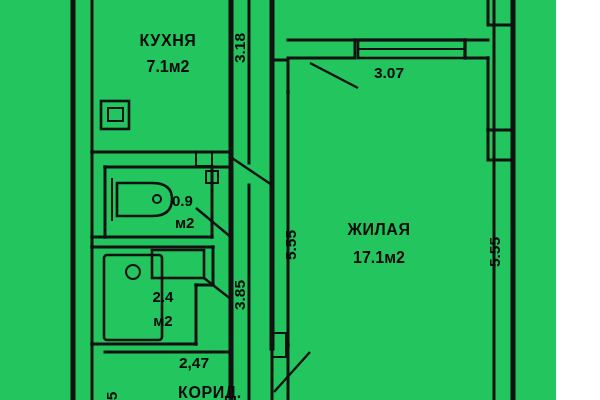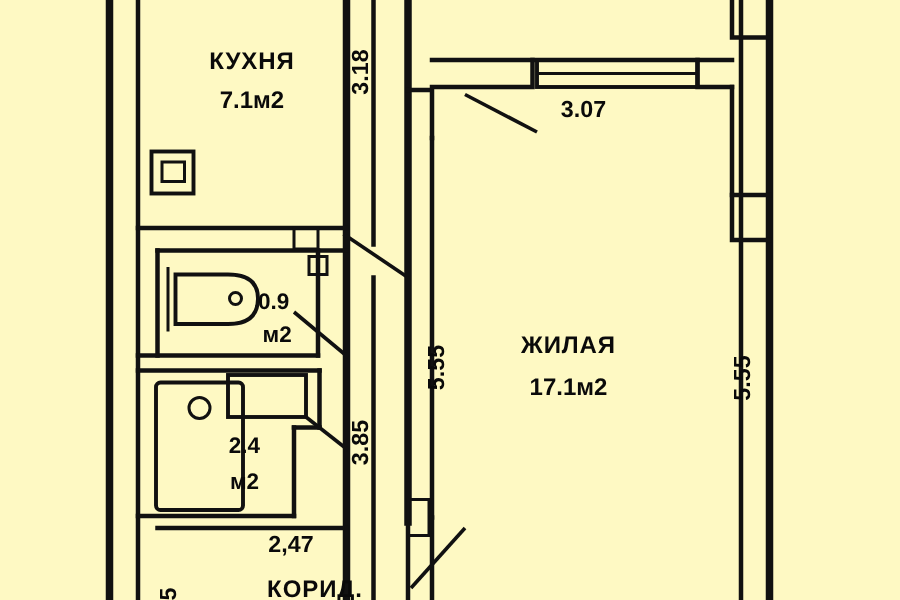--- a/index.html
+++ b/index.html
@@ -8,23 +8,23 @@
     background: #ffffff;
   }
   body {
     width: 600px;
     height: 400px;
     overflow: hidden;
     font-family: "Liberation Sans", sans-serif;
   }
   #plan-root {
     position: relative;
-    width: 600px;
+    width: 556px;
     height: 400px;
-    background: #fef9c3;
+    background: #22c55e;
   }
   svg#floorplan {
     display: block;
     width: 600px;
     height: 400px;
   }
   .wall {
     fill: none;
     stroke: #111111;
     stroke-width: 5;

